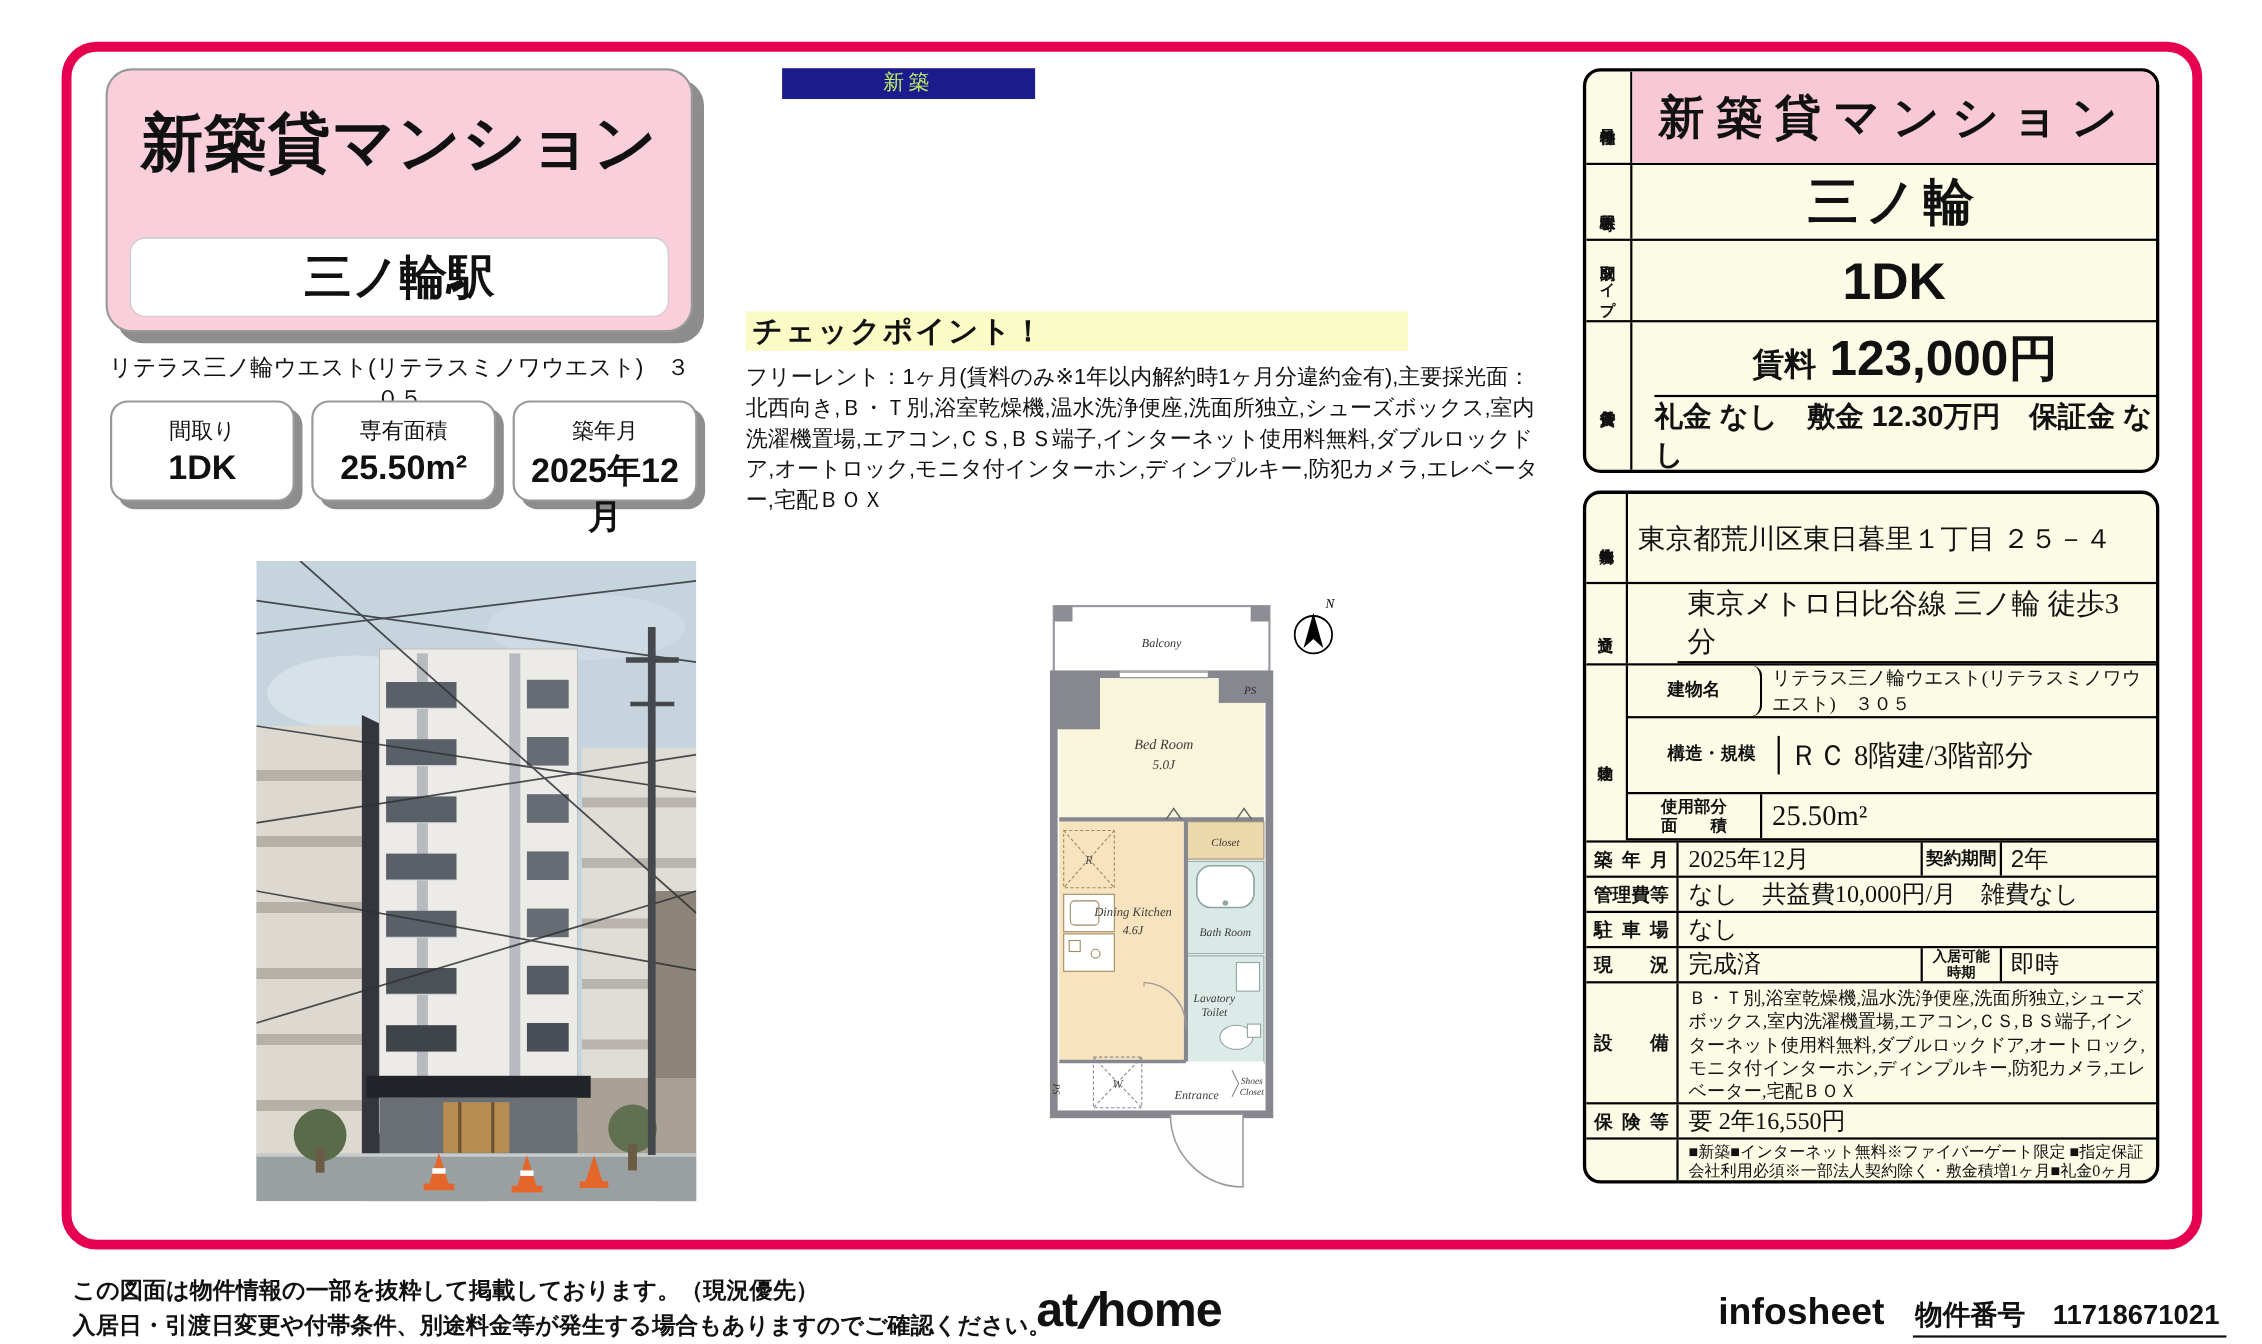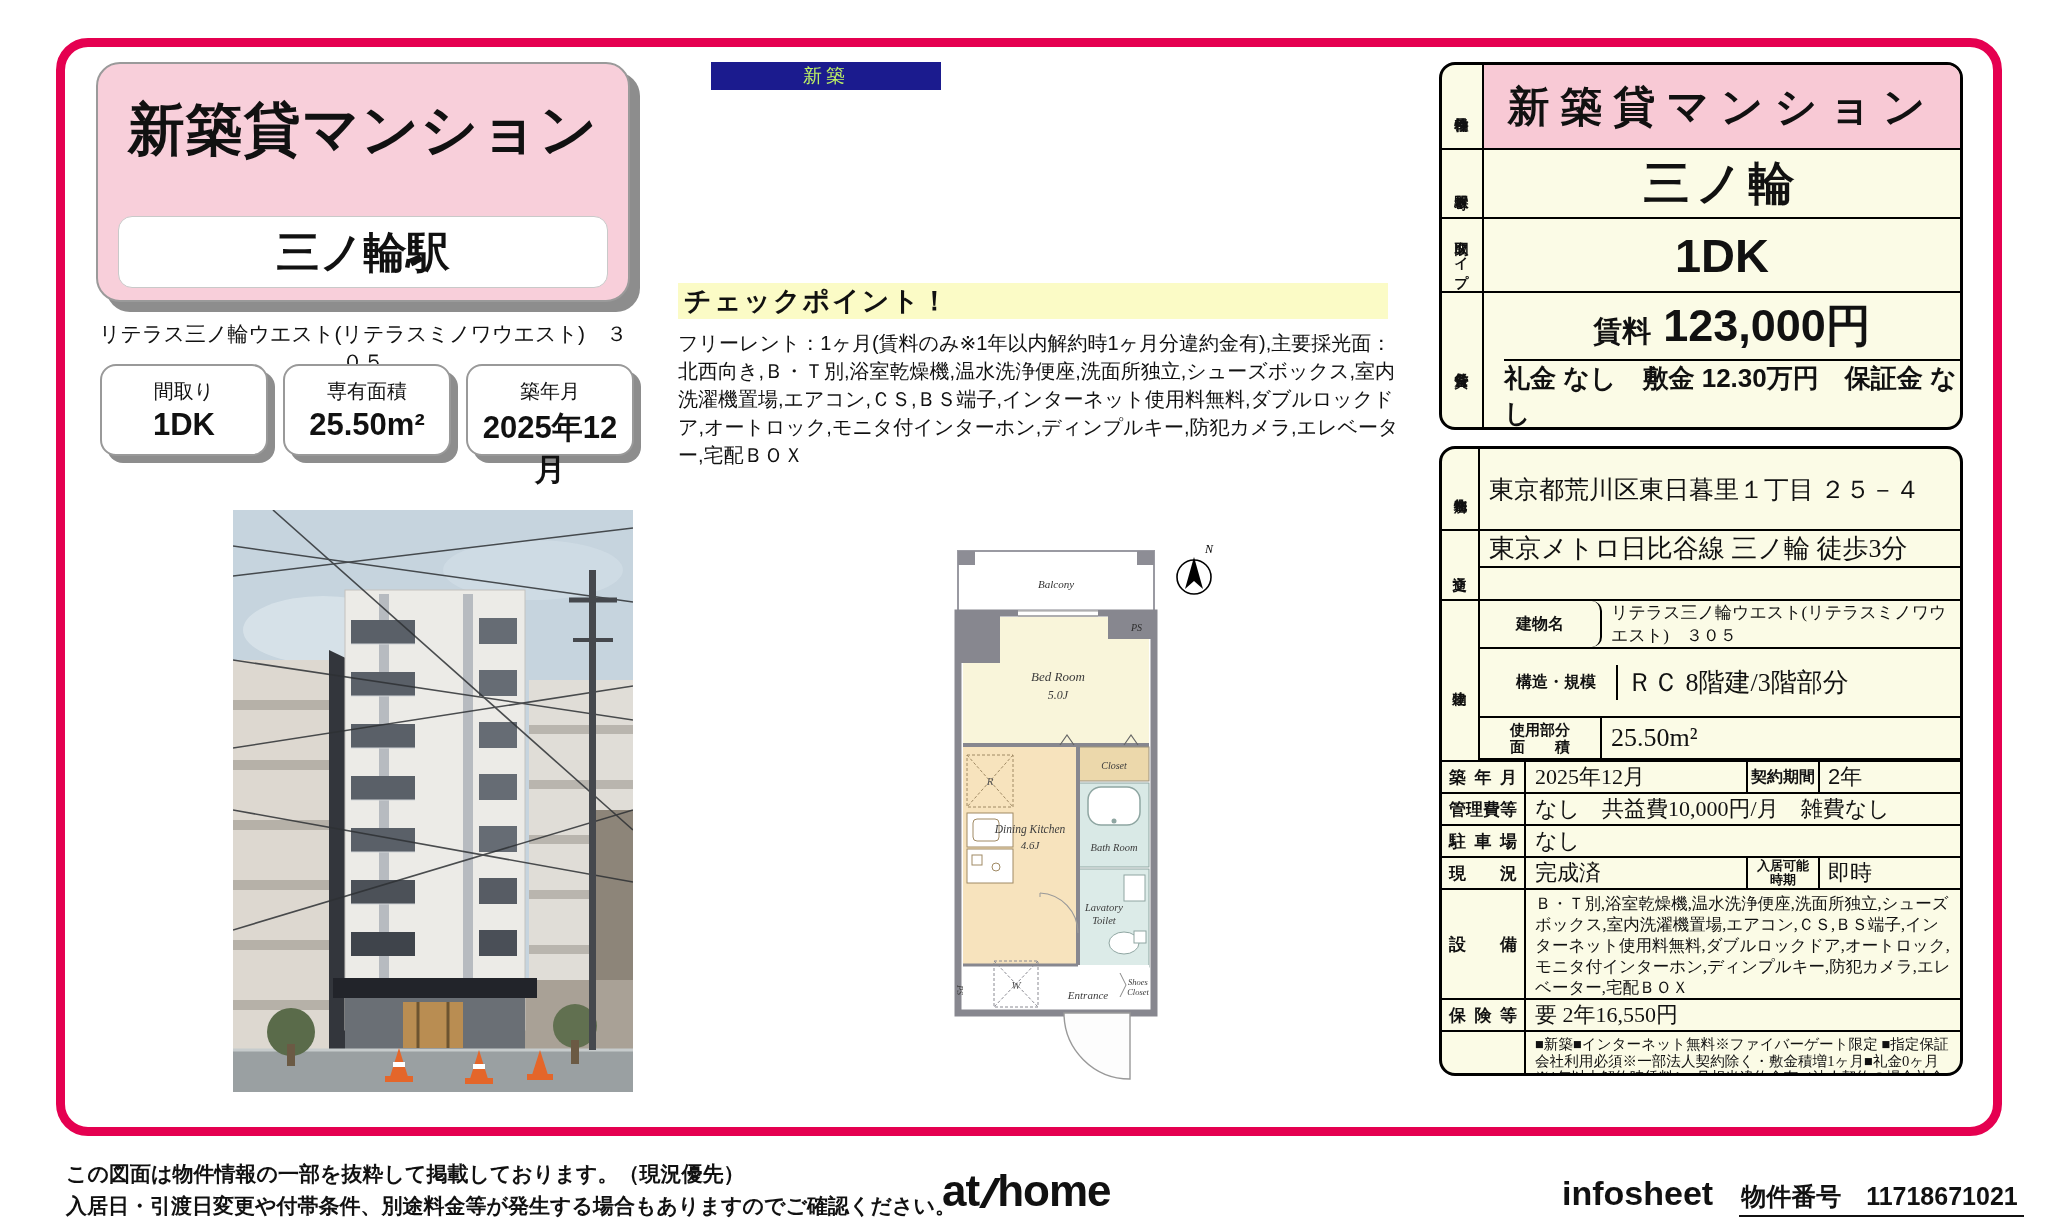--- a/index.html
+++ b/index.html
@@ -28,21 +28,21 @@
   .spec-box { top:364px; width:168px; height:92px; background:#fff;
     border:2px solid #999; border-radius:16px; box-shadow:7px 7px 0 #8d8d8d; text-align:center; }
   .spec-box .sl { font-size:20px; margin-top:12px; }
   .spec-box .sv { font-size:31px; font-weight:bold; margin-top:2px; }
 
   .photo { left:233px; top:510px; width:400px; height:582px; }
 
   
   .badge-new { left:675px; top:62px; width:230px; height:28px; background:#1b1b8e;
     color:#bef264; font-size:19px; font-weight:normal; text-align:center; line-height:28px; letter-spacing:4px;margin-left:36px; }
-  .cp-head { left:678px; top:283px; width:710px; height:36px; background:#fbfbc6;
+  .cp-head { left:678px; top:283px; width:602px; height:36px; background:#fbfbc6;
     font-size:27px; font-weight:bold; line-height:36px; padding-left:6px; letter-spacing:2px; }
   .cp-body { left:678px; top:329px; width:726px; font-size:20px; line-height:1.4; }
   .floorplan { left:948px; top:533px; width:272px; height:562px; }
 
   
   .rt { left:1439px; width:524px; border:3px solid #000; border-radius:16px;
     background:#fbfbe6; overflow:hidden; display:flex; flex-direction:column; }
   .sum-table { top:62px; height:368px; }
   .det-table { top:446px; height:630px; }
   .row { display:flex; border-bottom:2px solid #000; }
@@ -310,21 +310,21 @@
         <div style="flex:1;" class="terms">礼金 なし　敷金 12.30万円　保証金 なし</div>
       </div>
     </div>
   </div>
 
   <div class="abs rt det-table">
     <div class="row" style="flex:0 0 82px;">
       <div class="vlab" style="font-size:13px;">物件所在地</div>
       <div class="dval fs25">東京都荒川区東日暮里１丁目 ２５－４</div>
     </div>
-    <div class="row" style="flex:0 0 70px;">
+    <div class="row" style="flex:0 0 70px;gap:45px;">
       <div class="vlab">交通</div>
       <div class="stack">
         <div class="split" style="flex:0 0 35px; justify-content:flex-start;">
           <div class="dval fs26" style="padding:0 9px;">東京メトロ日比谷線 三ノ輪 徒歩3分</div>
         </div>
         <div style="flex:1;"></div>
       </div>
     </div>
     <div class="row" style="flex:0 0 152px;">
       <div class="vlab">建物</div>

